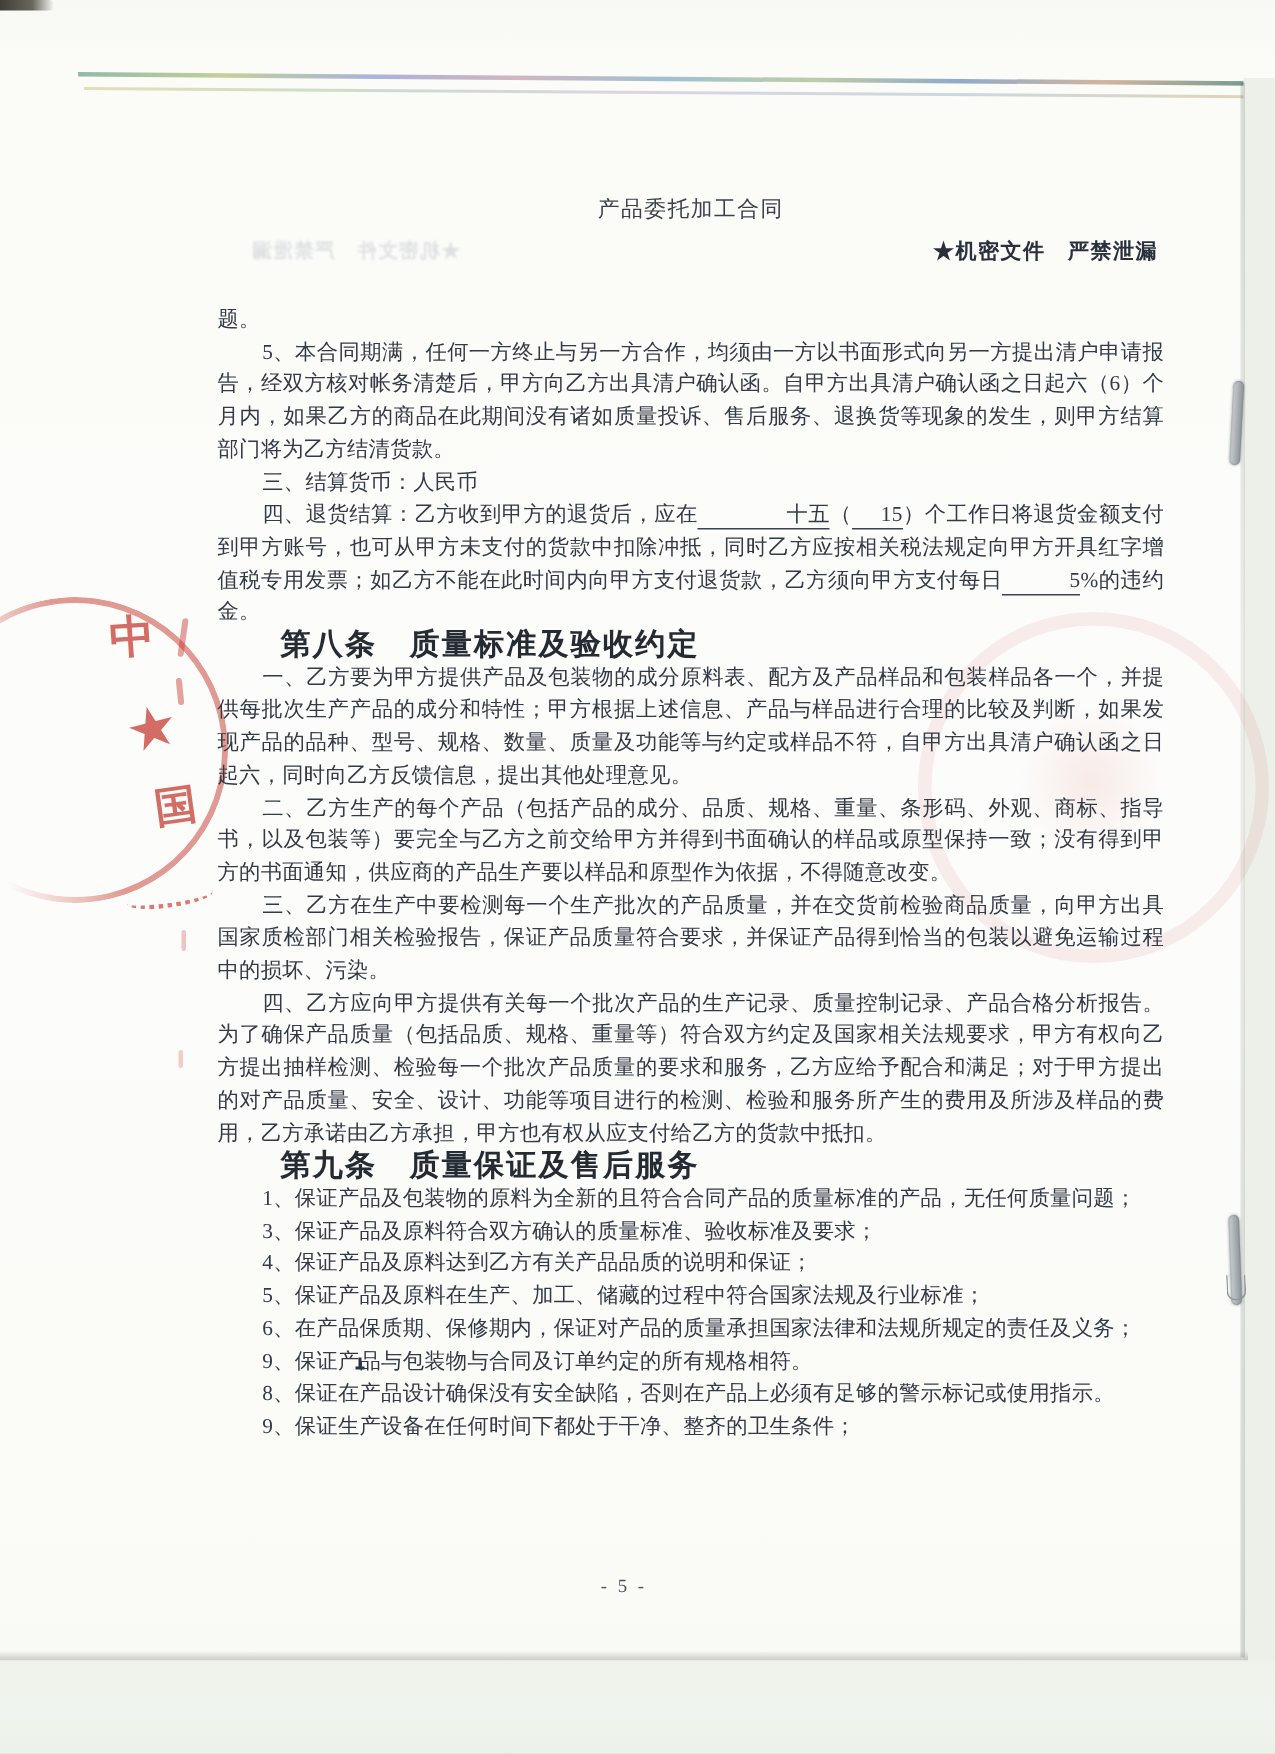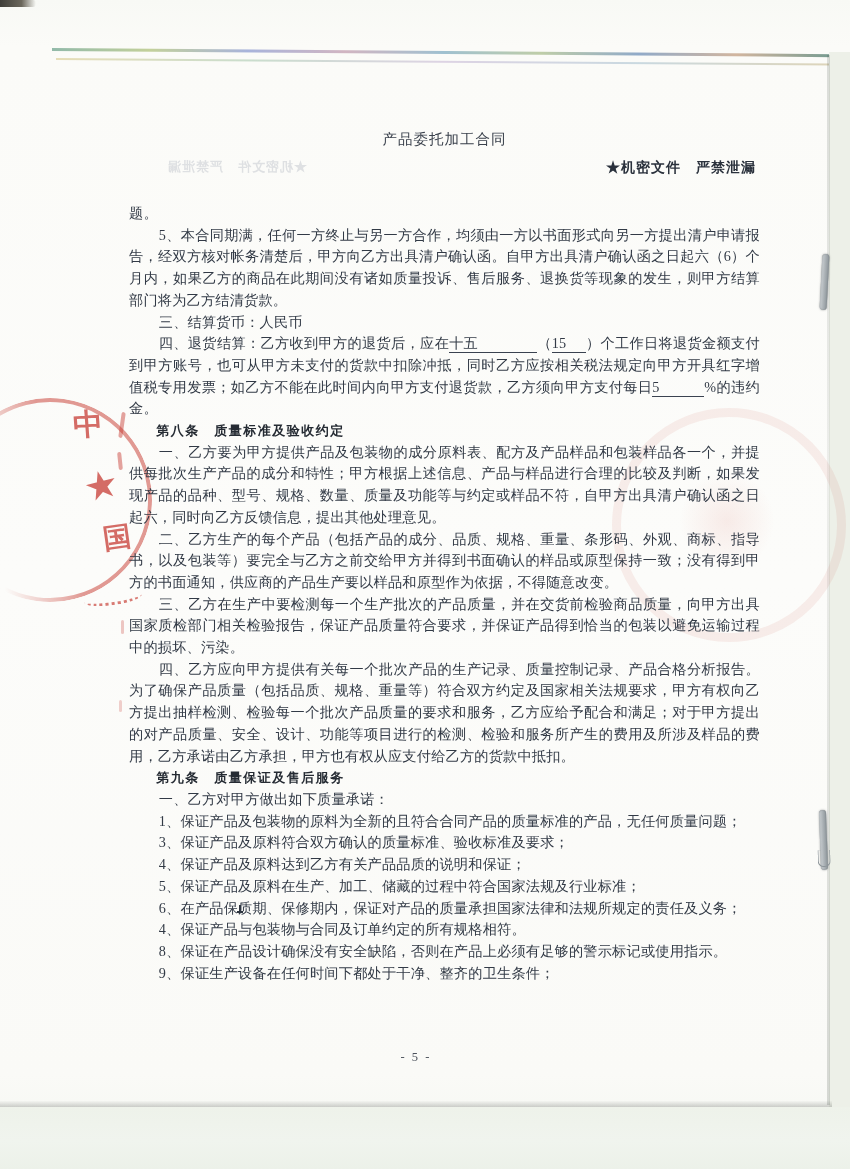--- a/index.html
+++ b/index.html
@@ -46,28 +46,28 @@
   .sp2{left:118px;top:452px;width:4px;height:18px;transform:rotate(-6deg);}
   .sp3{left:121px;top:620px;width:3px;height:14px;opacity:.6;}
   .sp4{left:119px;top:700px;width:3px;height:12px;opacity:.5;}
   .seal-right{position:absolute;left:612px;top:408px;width:216px;height:216px;border-radius:50%;
     border:9px solid rgba(205,80,66,.09);}
   .seal-right:before{content:"";position:absolute;left:58px;top:54px;width:96px;height:100px;
     background:radial-gradient(ellipse at center,rgba(205,80,66,.10),rgba(205,80,66,0) 70%);}
   .ink-caret{position:absolute;left:239px;top:905px;width:2px;height:7px;background:#2c333d;}
   .ink-caret:after{content:"";position:absolute;left:-2px;top:6px;width:6px;height:2px;background:#2c333d;}
   
-  .content{position:absolute;left:129px;top:130px;width:631px;}
+  .content{position:absolute;left:145px;top:130px;width:631px;}
   .doc-title{text-align:center;font-size:14.5px;letter-spacing:1px;color:#3a414c;margin:0 0 10px 0;}
   .confidential{text-align:right;font-size:14px;font-weight:bold;color:#2a313c;letter-spacing:1px;margin:0 4px 26px 0;}
   .body-text{font-size:14.2px;line-height:21.7px;text-align:justify;letter-spacing:.2px;}
   .body-text p{margin:0;text-indent:2.1em;}
   .body-text p.noindent{text-indent:0;}
-  .clause-heading{font-size:13px;font-weight:bold;color:#252b33;letter-spacing:1.5px;margin:13px 0 11px 0;text-indent:0;}
-  .blank{display:inline-block;text-indent:0;text-align:left;border-bottom:1.3px solid #3a4250;line-height:17px;}
+  .clause-heading{font-size:20px;font-weight:bold;color:#252b33;letter-spacing:1.5px;margin:13px 0 11px 0;text-indent:0;}
+  .blank{display:inline-block;text-indent:0;text-align:right;border-bottom:1.3px solid #3a4250;line-height:17px;}
   .blank-cn{min-width:88px;}
   .blank-num{min-width:34px;}
   .blank-pct{min-width:52px;}
   .footer-page{position:absolute;left:0;top:1050px;width:832px;text-align:center;
     font-size:12.5px;color:#4c525c;letter-spacing:2px;}
 </style>
 </head>
 <body>
 
 <div class="scan">
@@ -107,26 +107,25 @@
       <p>三、结算货币：人民币</p>
       <p><span>四、退货结算：乙方收到甲方的退货后，应在</span><span class="blank blank-cn">十五</span><span>（</span><span class="blank blank-num">15</span><span>）个工作日将退货金额支付到甲方账号，也可从甲方未支付的货款中扣除冲抵，同时乙方应按相关税法规定向甲方开具红字增值税专用发票；如乙方不能在此时间内向甲方支付退货款，乙方须向甲方支付每日</span><span class="blank blank-pct">5</span><span>%的违约金。</span></p>
 
       <p class="clause-heading">第八条　质量标准及验收约定</p>
       <p>一、乙方要为甲方提供产品及包装物的成分原料表、配方及产品样品和包装样品各一个，并提供每批次生产产品的成分和特性；甲方根据上述信息、产品与样品进行合理的比较及判断，如果发现产品的品种、型号、规格、数量、质量及功能等与约定或样品不符，自甲方出具清户确认函之日起六，同时向乙方反馈信息，提出其他处理意见。</p>
       <p>二、乙方生产的每个产品（包括产品的成分、品质、规格、重量、条形码、外观、商标、指导书，以及包装等）要完全与乙方之前交给甲方并得到书面确认的样品或原型保持一致；没有得到甲方的书面通知，供应商的产品生产要以样品和原型作为依据，不得随意改变。</p>
       <p>三、乙方在生产中要检测每一个生产批次的产品质量，并在交货前检验商品质量，向甲方出具国家质检部门相关检验报告，保证产品质量符合要求，并保证产品得到恰当的包装以避免运输过程中的损坏、污染。</p>
       <p>四、乙方应向甲方提供有关每一个批次产品的生产记录、质量控制记录、产品合格分析报告。为了确保产品质量（包括品质、规格、重量等）符合双方约定及国家相关法规要求，甲方有权向乙方提出抽样检测、检验每一个批次产品质量的要求和服务，乙方应给予配合和满足；对于甲方提出的对产品质量、安全、设计、功能等项目进行的检测、检验和服务所产生的费用及所涉及样品的费用，乙方承诺由乙方承担，甲方也有权从应支付给乙方的货款中抵扣。</p>
 
       <p class="clause-heading">第九条　质量保证及售后服务</p>
-      <p>一、乙方对甲方做出如下质量承诺：</p>
       <p>1、保证产品及包装物的原料为全新的且符合合同产品的质量标准的产品，无任何质量问题；</p>
       <p>3、保证产品及原料符合双方确认的质量标准、验收标准及要求；</p>
       <p>4、保证产品及原料达到乙方有关产品品质的说明和保证；</p>
       <p>5、保证产品及原料在生产、加工、储藏的过程中符合国家法规及行业标准；</p>
       <p>6、在产品保质期、保修期内，保证对产品的质量承担国家法律和法规所规定的责任及义务；</p>
-      <p>4、保证产品与包装物与合同及订单约定的所有规格相符。</p>
+      <p>9、保证产品与包装物与合同及订单约定的所有规格相符。</p>
       <p>8、保证在产品设计确保没有安全缺陷，否则在产品上必须有足够的警示标记或使用指示。</p>
       <p>9、保证生产设备在任何时间下都处于干净、整齐的卫生条件；</p>
     </div>
   </div>
 
   <div class="footer-page">- 5 -</div>
 </div>
 
 </body></html>

